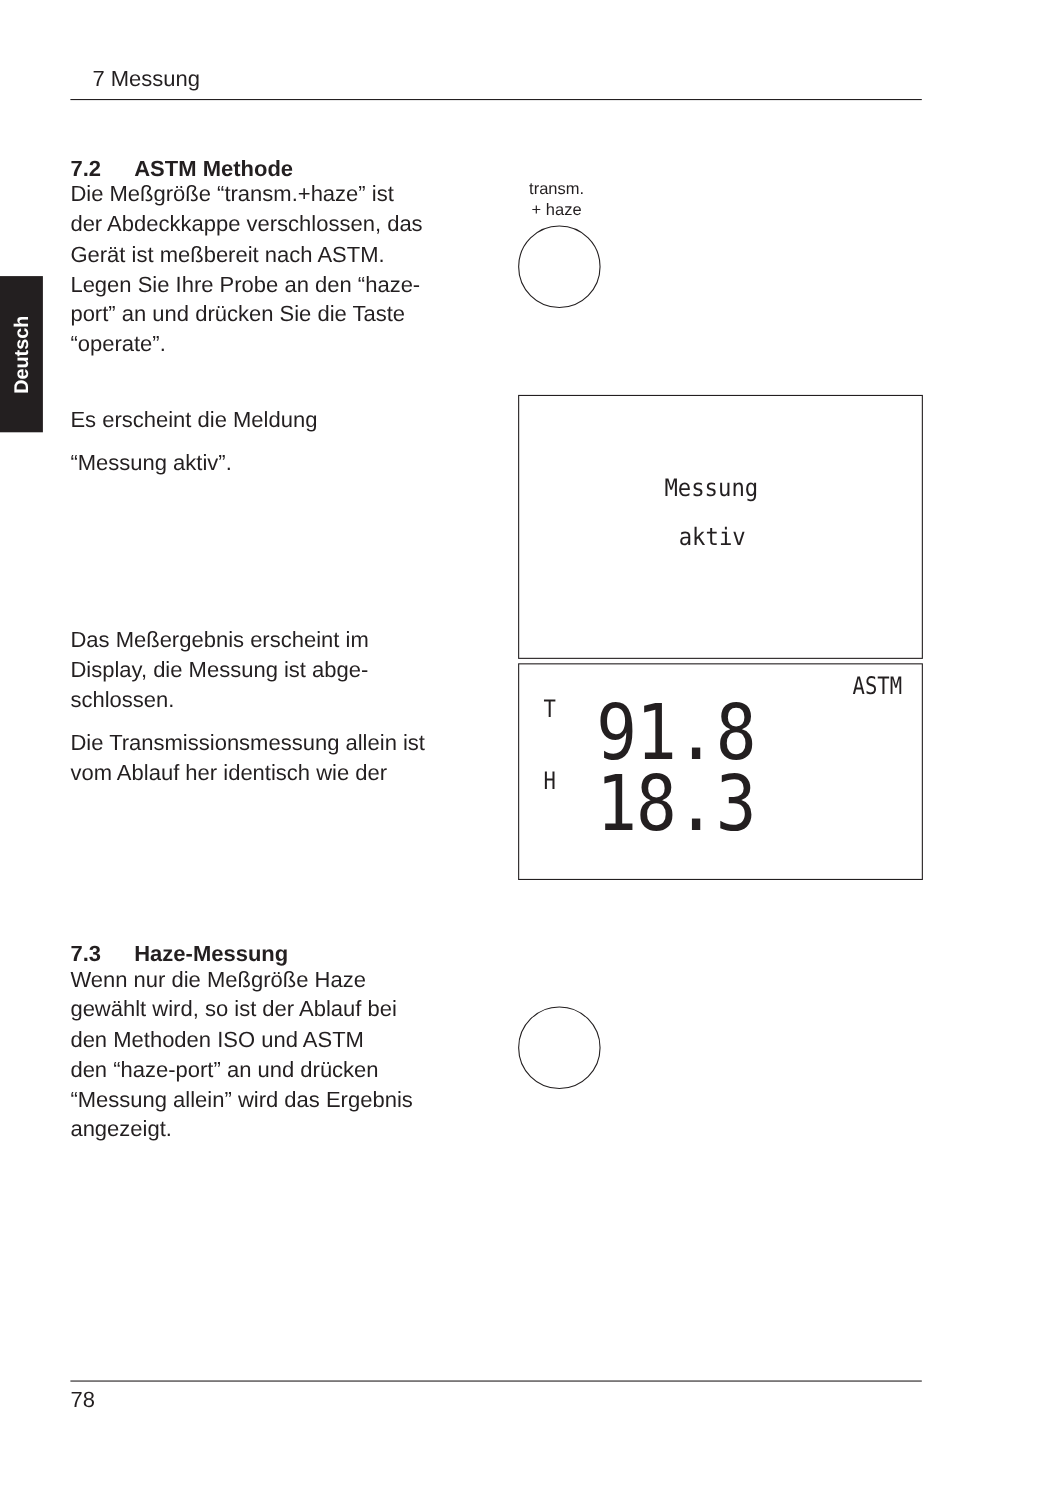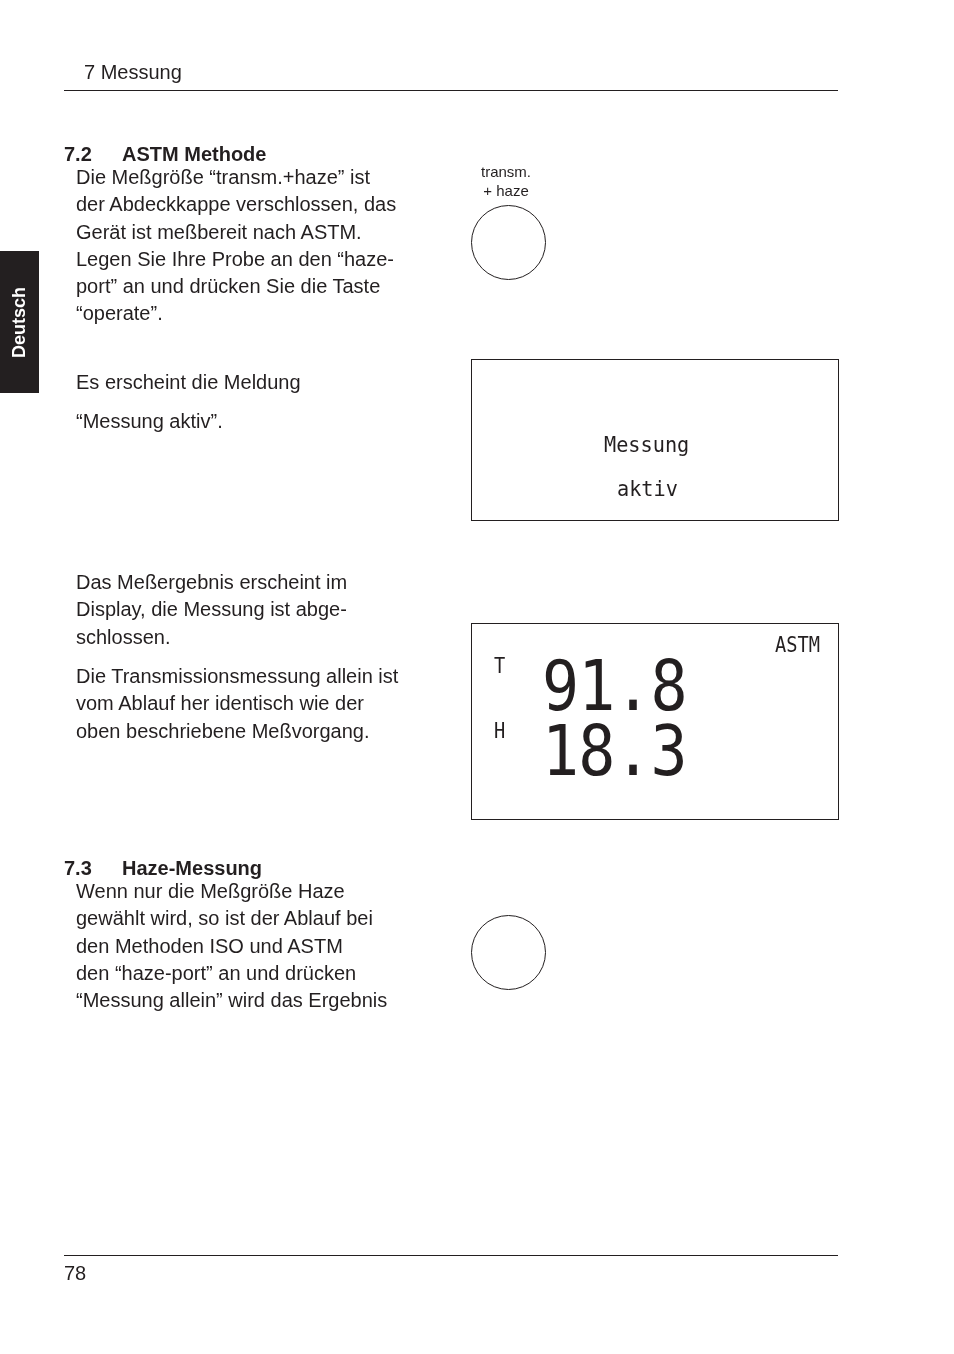--- a/index.html
+++ b/index.html
@@ -17,21 +17,21 @@
     left: 0; top: 251px; width: 39px; height: 142px; background: #231f20;
     display: flex; align-items: center; justify-content: center;
   }
   .side-tab span {
     color: #ffffff; font-weight: bold; font-size: 18px;
     transform: rotate(-90deg); white-space: nowrap; display: inline-block;
   }
   .heading { font-weight: bold; font-size: 20px; line-height: 24px; }
   .heading .num { display: inline-block; width: 58px; margin-top: 16px; }
   .para { left: 64px; width: 380px; font-size: 20px; line-height: 27.3px; margin: 0; }
-  .para-line { display: block; white-space: nowrap; margin-left: 12px; }
+  .para-line { display: block; white-space: nowrap; }
   .knob-label { font-size: 15px; line-height: 19px; text-align: center; }
   .knob {
     width: 75px; height: 75px; border-radius: 50%;
     border: 1.2px solid #231f20; box-sizing: border-box; background: #fff;
   }
   .lcd {
     border: 1.3px solid #231f20; box-sizing: border-box; background: #fff;
     font-family: "DejaVu Sans Mono", monospace; color: #231f20;
   }
   .lcd-msg { position: absolute; font-size: 22px; line-height: 26px; transform: scaleX(0.92); transform-origin: left top; }
@@ -70,47 +70,47 @@
 
 <p class="abs para" style="top:569px;">
   <span class="para-line">Das Meßergebnis erscheint im</span>
   <span class="para-line">Display, die Messung ist abge-</span>
   <span class="para-line">schlossen.</span>
 </p>
 
 <p class="abs para" style="top:663px;">
   <span class="para-line">Die Transmissionsmessung allein ist</span>
   <span class="para-line">vom Ablauf her identisch wie der</span>
-  <span class="para-line">oben beschriebene Meßvorgang.</span>
 </p>
 
 <div class="abs heading" style="left:64px; top:840px;">
   <span class="num">7.3</span><span>Haze-Messung</span>
 </div>
 
 <p class="abs para" style="top:878px;">
   <span class="para-line">Wenn nur die Meßgröße Haze</span>
   <span class="para-line">gewählt wird, so ist der Ablauf bei</span>
   <span class="para-line">den Methoden ISO und ASTM</span>
   <span class="para-line">den “haze-port” an und drücken</span>
   <span class="para-line">“Messung allein” wird das Ergebnis</span>
+  <span class="para-line">angezeigt.</span>
 </p>
 
 <div class="abs knob-label" style="left:481px; top:162px;">
   <div>transm.</div>
   <div>+ haze</div>
 </div>
 <div class="abs knob" style="left:471px; top:205px;"></div>
 
-<div class="abs lcd" style="left:471px; top:359px; width:368px; height:162px;">
+<div class="abs lcd" style="left:471px; top:359px; width:368px; height:240px;">
   <div class="lcd-msg" style="left:132px; top:72px;">Messung</div>
   <div class="lcd-msg" style="left:145px; top:116px;">aktiv</div>
 </div>
 
-<div class="abs lcd" style="left:471px; top:603px; width:368px; height:197px;margin-top:20px;">
+<div class="abs lcd" style="left:471px; top:603px; width:368px; height:197px;">
   <div class="lcd-small" style="left:303px; top:9px;">ASTM</div>
   <div class="lcd-small" style="left:22px; top:30px;">T</div>
   <div class="lcd-big" style="left:70px; top:29px;">91.8</div>
   <div class="lcd-small" style="left:22px; top:95px;">H</div>
   <div class="lcd-big" style="left:70px; top:94px;">18.3</div>
 </div>
 
 <div class="abs knob-label" style="left:490px; top:936px;">haze</div>
 <div class="abs knob" style="left:471px; top:915px;"></div>
 

